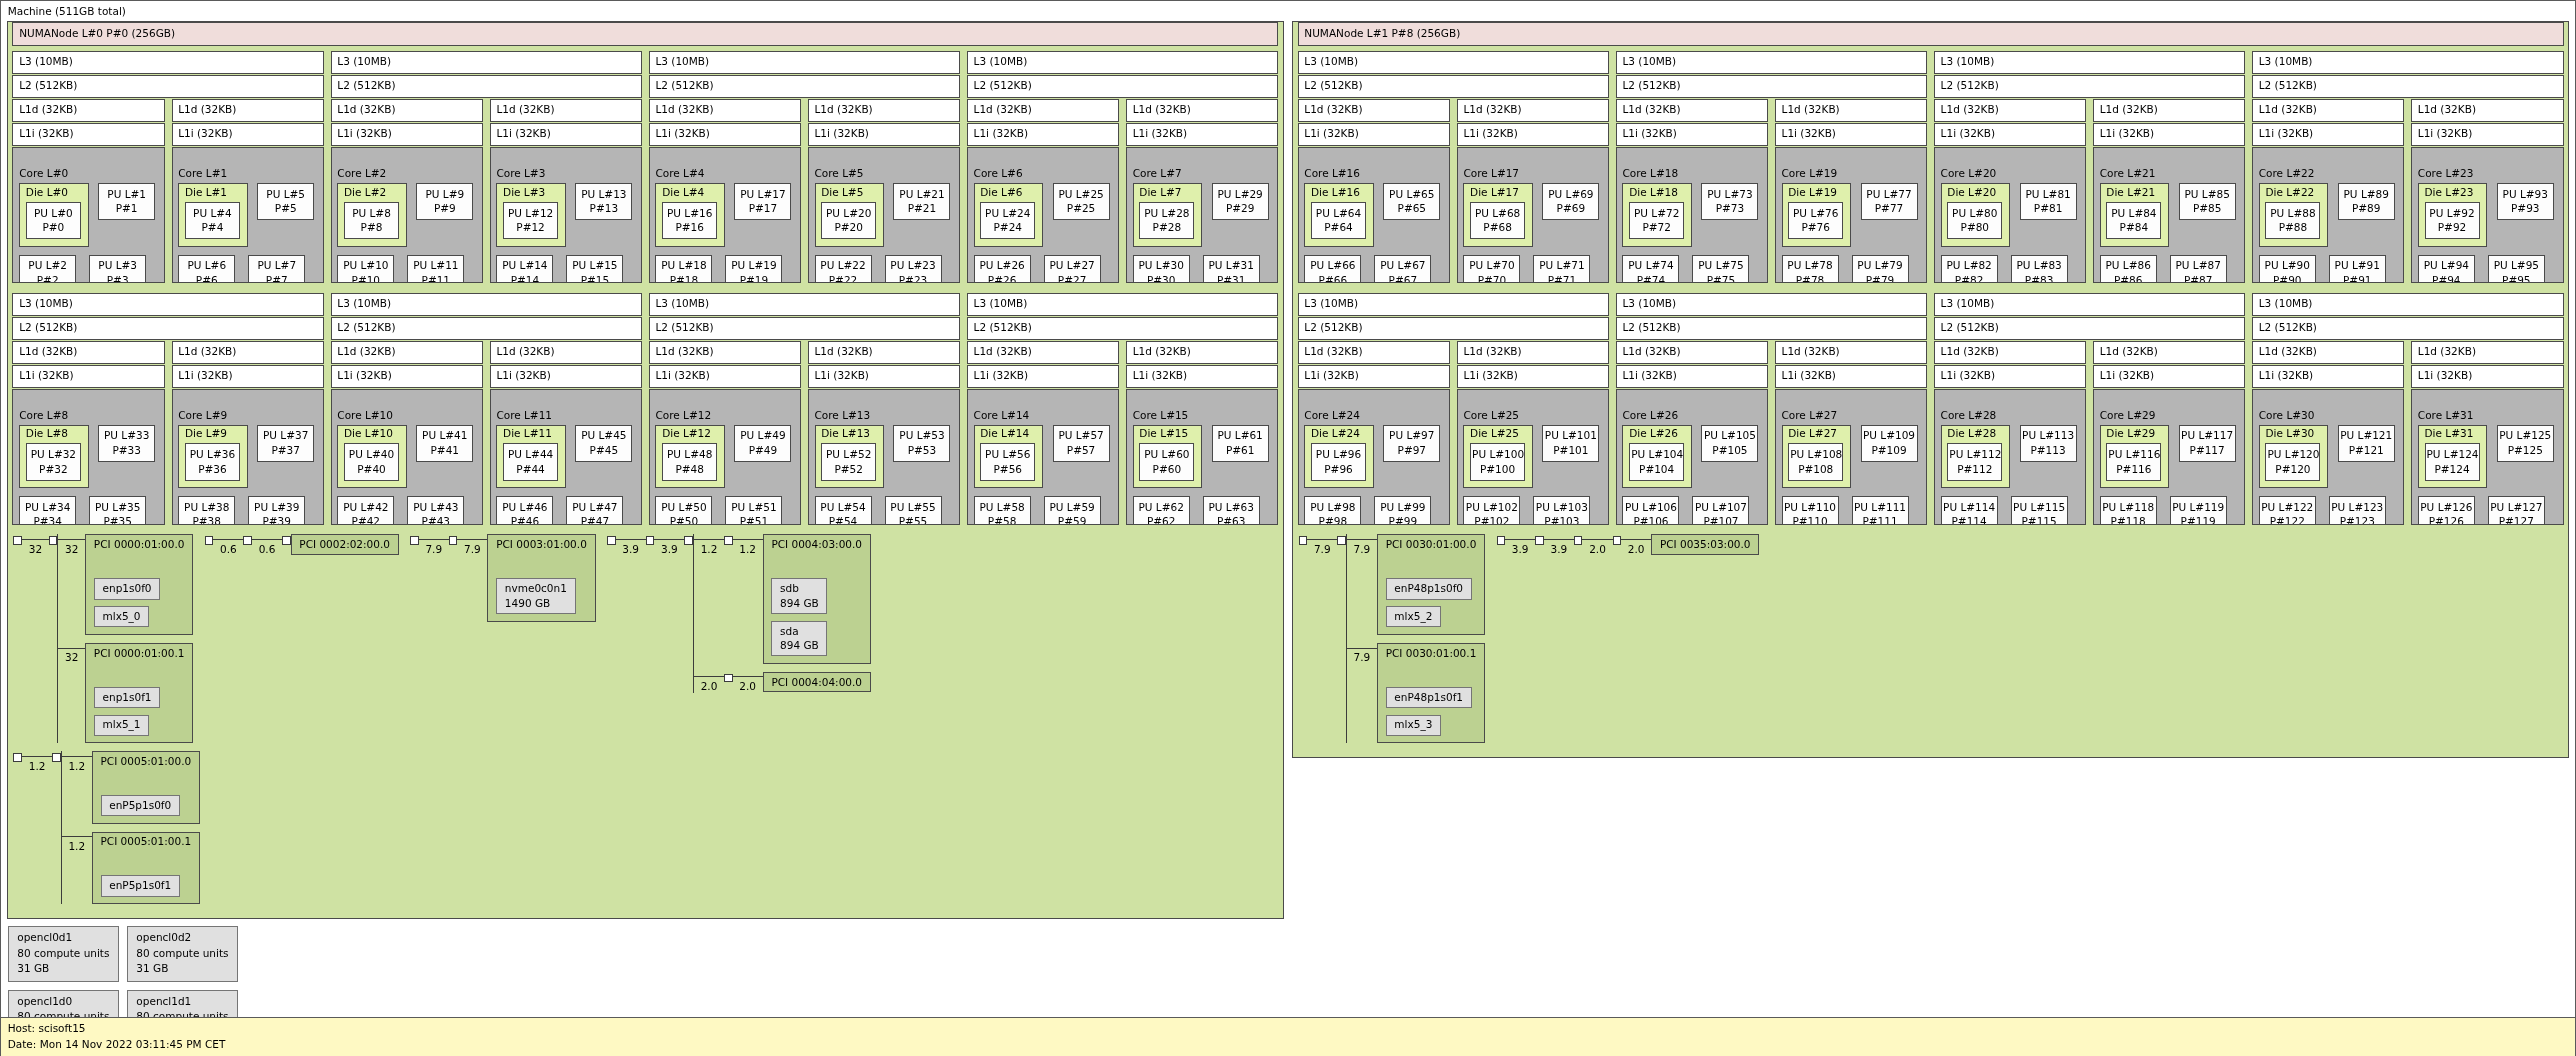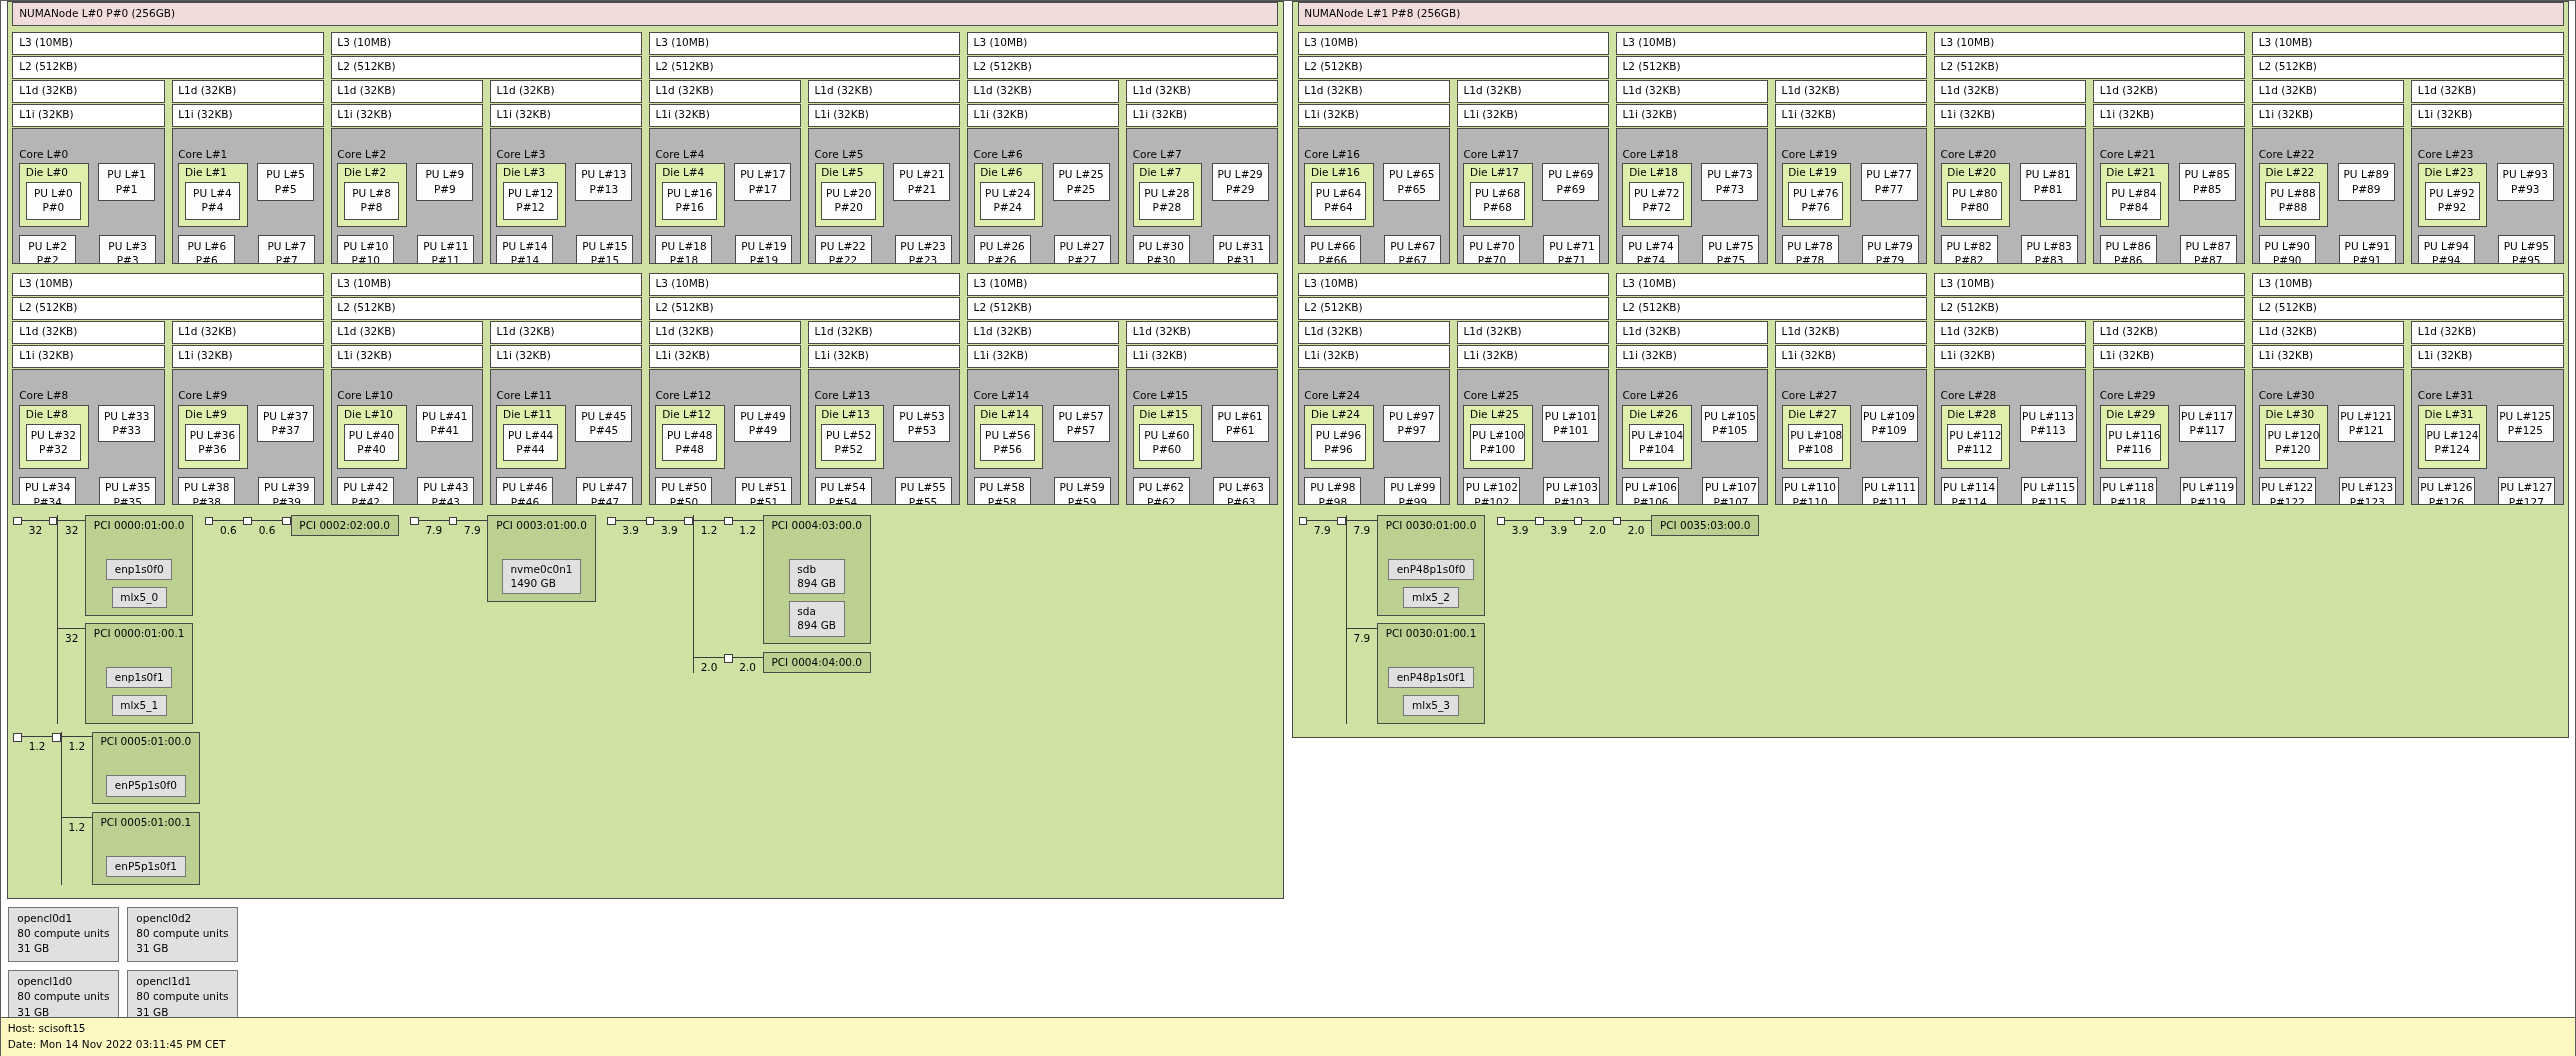--- a/index.html
+++ b/index.html
@@ -39,21 +39,21 @@
     box-sizing:border-box; border:1.9px solid var(--box-border,#4a4a4a);
     background:var(--die-bg,#dff0ac); padding:1.9px 6.7px 6.7px 5.7px;
   }
   .die-label{margin-bottom:3.8px;}
   .pu{
     box-sizing:border-box; border:1.9px solid var(--box-border,#4a4a4a);
     background:#fdfdfd; width:57px; padding:2.9px 1px 3.8px; text-align:center;
   }
   .pu div{line-height:14.4px; white-space:nowrap;}
   .die .pu{width:55px;}
-  .core-bottom{display:flex; gap:23px;}
+  .core-bottom{display:flex; gap:13px;}
   
   .pci-tier{display:flex; align-items:flex-start; gap:11.5px; margin:1.9px 0 7.7px 1px;}
   .chaingrp{display:flex; align-items:flex-start;}
   .sq{
     width:8.6px; height:8.6px; box-sizing:border-box; flex:none;
     border:1.9px solid var(--line-color,#3c3c3c); background:#fff; margin-top:1.9px;
   }
   .seg{
     border-top:1.9px solid var(--line-color,#3c3c3c);
     margin-top:4.8px; padding:2.9px 6.7px 0; line-height:12.4px; white-space:nowrap;
@@ -63,21 +63,21 @@
     border-left:1.9px solid var(--line-color,#3c3c3c);
   }
   .branch{display:flex; align-items:flex-start;}
   .pcibox{
     box-sizing:border-box; border:1.9px solid var(--box-border,#4a4a4a);
     background:var(--pci-bg,#bcd191); padding:2.9px 7.7px 6.7px;
   }
   .pcibox.nokids{padding:2.9px 7.7px 3.8px;}
   .pcibox-label{margin-bottom:5.7px; white-space:nowrap;}
   .pcibox.nokids .pcibox-label{margin-bottom:0;}
-  .devs{display:flex; flex-direction:column; gap:6.7px; align-items:center;margin-top:28px;}
+  .devs{display:flex; flex-direction:column; gap:6.7px; align-items:flex-start;margin-top:28px;}
   .devs.row{flex-direction:column;}
   .osdev{
     box-sizing:border-box; border:1.9px solid var(--osdev-border,#757575);
     background:var(--osdev-bg,#e0e0e0); padding:1.9px 7.7px 2.9px; white-space:nowrap;
   }
   .osdev div{line-height:14.4px;}
   
   .opencl{margin:7.7px 0 0 1px; display:grid; grid-template-columns:repeat(2,max-content); gap:7.7px;}
   .cl{
     box-sizing:border-box; border:1.9px solid var(--osdev-border,#757575);
@@ -88,20 +88,21 @@
   .legend{
     position:absolute; left:0; right:0; bottom:0; height:36px;
     border-top:1px solid #5a5a5a; background:#fef9c3; padding:1.9px 0 0 6.7px;
   }
   .legend div{line-height:16.3px;}
 </style>
 </head>
 <body>
 
 <div class="page">
+  <div class="machine-label">Machine (511GB total)</div>
   <div class="content">
     <div class="packages" id="packages">
         <div class="package">
           <div class="numanode">NUMANode L#0 P#0 (256GB)</div>
           <div class="grid">
             <div class="cache span2">L3 (10MB)</div>
             <div class="cache span2">L3 (10MB)</div>
             <div class="cache span2">L3 (10MB)</div>
             <div class="cache span2">L3 (10MB)</div>
           </div>

